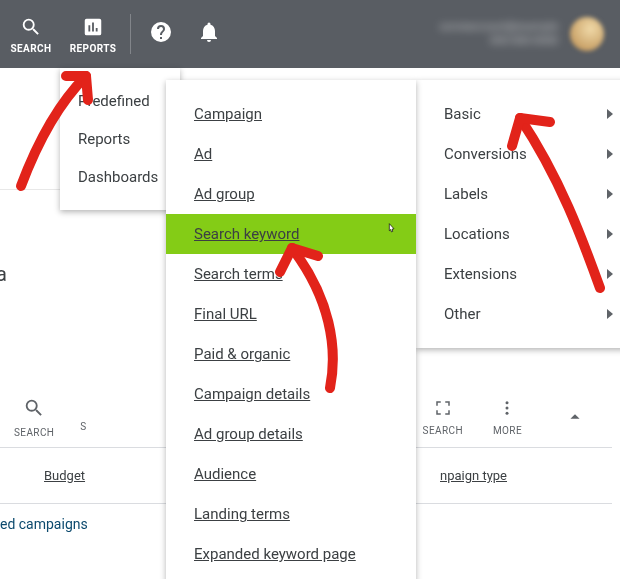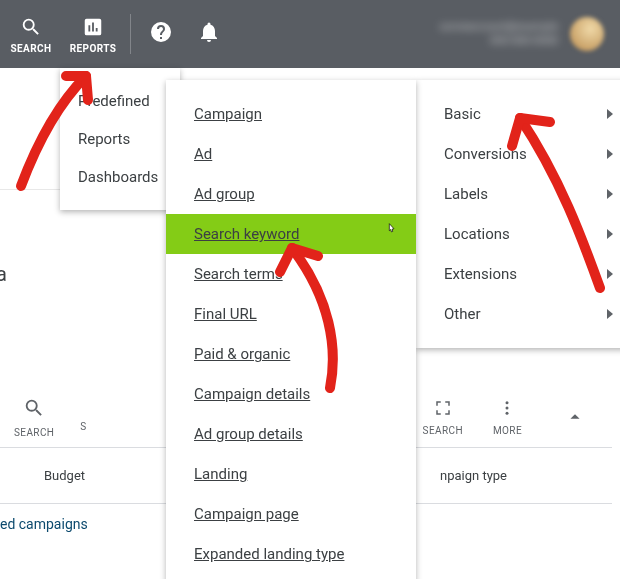--- a/index.html
+++ b/index.html
@@ -110,21 +110,21 @@
   .bg-toolbar .left { display:flex; align-items:center; gap:26px; color:#5f6368; font-size:10px; letter-spacing:0.4px;}
   .bg-toolbar .left .tbitem { display:flex; flex-direction:column; align-items:center; gap:6px; }
   .bg-toolbar .right { display:flex; align-items:center; gap:30px; color:#5f6368; font-size:10px; letter-spacing:0.4px;}
   .bg-toolbar .right .tbitem { display:flex; flex-direction:column; align-items:center; gap:6px; }
   .chev-up {
     width: 46px; height:46px; border-radius:50%; display:flex; align-items:center; justify-content:center;
   }
   .bg-tablehead {
     position:absolute; top:380px; left:0; right:8px; height:56px;
     border-bottom:1px solid #dadce0; display:flex; align-items:center;
-    font-size:13px; color:#3c4043;
+    font-size:13px; color:#3c4043;text-decoration:underline;
   }
   .bg-th-budget { width:160px; padding-left:44px; }
   .bg-th-type { padding-left:280px; }
   .bg-row {
     position:absolute; top:436px; left:0; right:8px; height:42px;
     font-size:14px; color:#0c4a6e; padding:12px 0 0 0;
   }
 
   
   .anno { position:absolute; pointer-events:none; z-index:60; }
@@ -265,23 +265,23 @@
   <div class="menu2">
     <div class="menu2-item">Campaign</div>
     <div class="menu2-item">Ad</div>
     <div class="menu2-item">Ad group</div>
     <div class="menu2-item hover">Search keyword</div>
     <div class="menu2-item">Search terms</div>
     <div class="menu2-item">Final URL</div>
     <div class="menu2-item">Paid &amp; organic</div>
     <div class="menu2-item">Campaign details</div>
     <div class="menu2-item">Ad group details</div>
-    <div class="menu2-item">Landing</div>
-    <div class="menu2-item">Campaign page</div>
-    <div class="menu2-item">Expanded landing type</div>
+    <div class="menu2-item">Audience</div>
+    <div class="menu2-item">Landing terms</div>
+    <div class="menu2-item">Expanded keyword page</div>
   </div>
 
   <span class="pointer-cursor">
     <svg viewBox="0 0 24 24" width="16" height="18">
         <path fill="#fff" stroke="#000" stroke-width="1" d="M9 2v10.6l2.2-1.9.9 3.6 2-.6-.9-3.6 2.8-.4L9 2z" transform="translate(2,2)"></path>
       </svg>
   </span>
 
   <svg class="anno" style="top:-62px; left:-4px;" width="140" height="190">
     <path d="M25 180 C 40 140, 60 100, 90 70" stroke="#e2231a" stroke-width="10" fill="none" stroke-linecap="round"></path>

